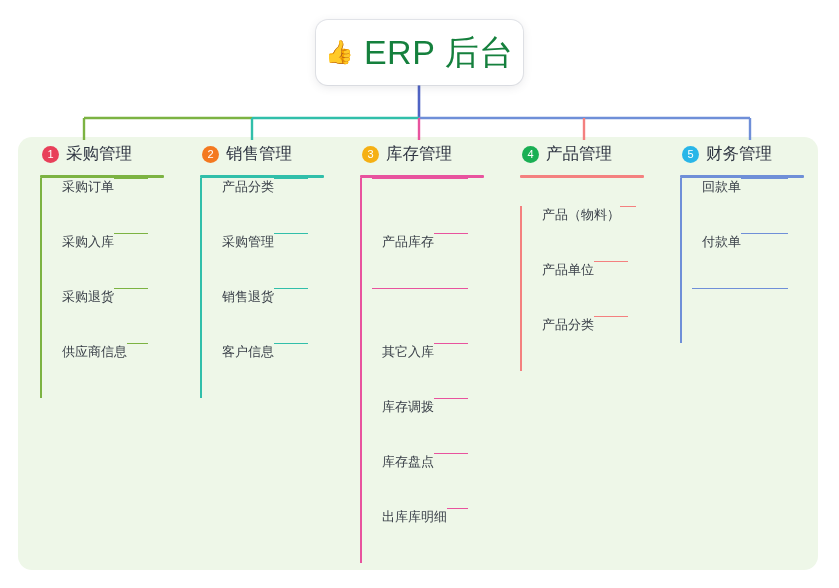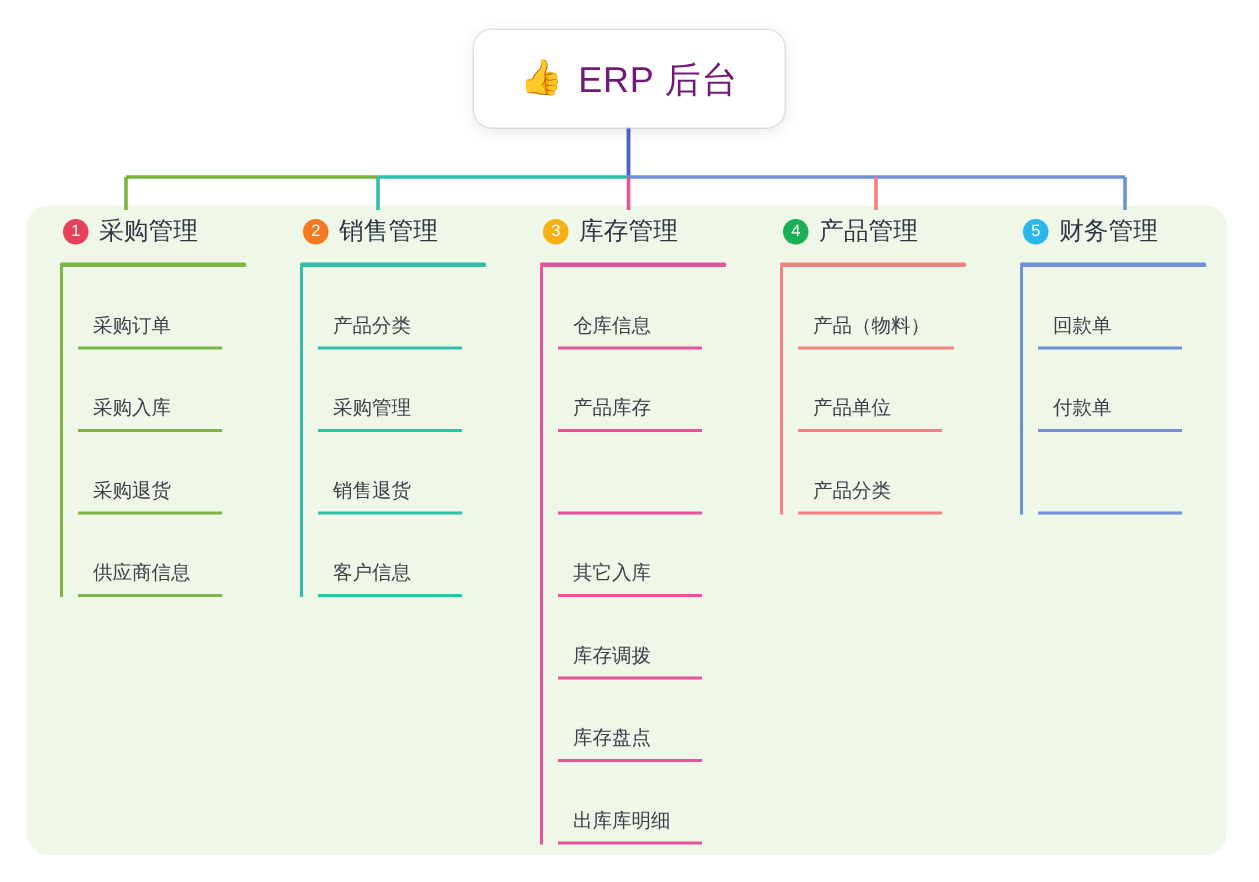--- a/index.html
+++ b/index.html
@@ -35,22 +35,22 @@
     gap: 10px;
     z-index: 6;
   }
   .root-emoji {
     font-family: "DejaVu Sans", sans-serif;
     font-size: 23px;
     line-height: 1;
     color: #f0b429;
   }
   .root-title {
-    font-size: 24px;
-    color: #701a75;
+    font-size: 34px;
+    color: #15803d;
     letter-spacing: 0.5px;
     white-space: nowrap;
   }
 
   
   #wires {
     position: absolute;
     left: 0; top: 0;
     width: 839px; height: 588px;
     z-index: 2;
@@ -123,36 +123,36 @@
   .spine {
     position: absolute;
     left: 0;
     top: 0;
     width: 1.6px;
   }
   .leaf {
     position: relative;
     height: 55px;
     display: flex;
-    flex-direction: column;
+    flex-direction: row;
     justify-content: flex-end;
     width: 96px;
   }
   .leaf-text {
     font-size: 13px;
     color: #3a4049;
     white-space: nowrap;
     padding-left: 10px;
     padding-bottom: 5px;
   }
   .leaf-rule {
     height: 1.4px;
     width: 100%;
   }
-  .leaf.wide { width: 104px; }
+  .leaf.wide { width: 104px; margin-top: 28px; }
 </style>
 </head>
 <body>
 
 <div id="stage">
 
   <div class="root-node">
     <span class="root-emoji">👍</span>
     <span class="root-title">ERP 后台</span>
   </div>
@@ -226,21 +226,20 @@
       </div>
       <div class="column">
         <div class="branch-head">
           <span class="badge" style="background: rgb(245, 176, 20);">3</span>
           <span class="branch-label">库存管理</span>
         </div>
         <div class="branch-rule" style="background: rgb(232, 83, 158);"></div>
         <div class="leaves">
           <div class="spine" style="background: rgb(232, 83, 158); height: 385px;"></div>
           <div class="leaf">
-            <div class="leaf-text">仓库信息</div>
             <div class="leaf-rule" style="background: rgb(232, 83, 158);"></div>
           </div>
           <div class="leaf">
             <div class="leaf-text">产品库存</div>
             <div class="leaf-rule" style="background: rgb(232, 83, 158);"></div>
           </div>
           <div class="leaf">
             <div class="leaf-rule" style="background: rgb(232, 83, 158);"></div>
           </div>
           <div class="leaf">

